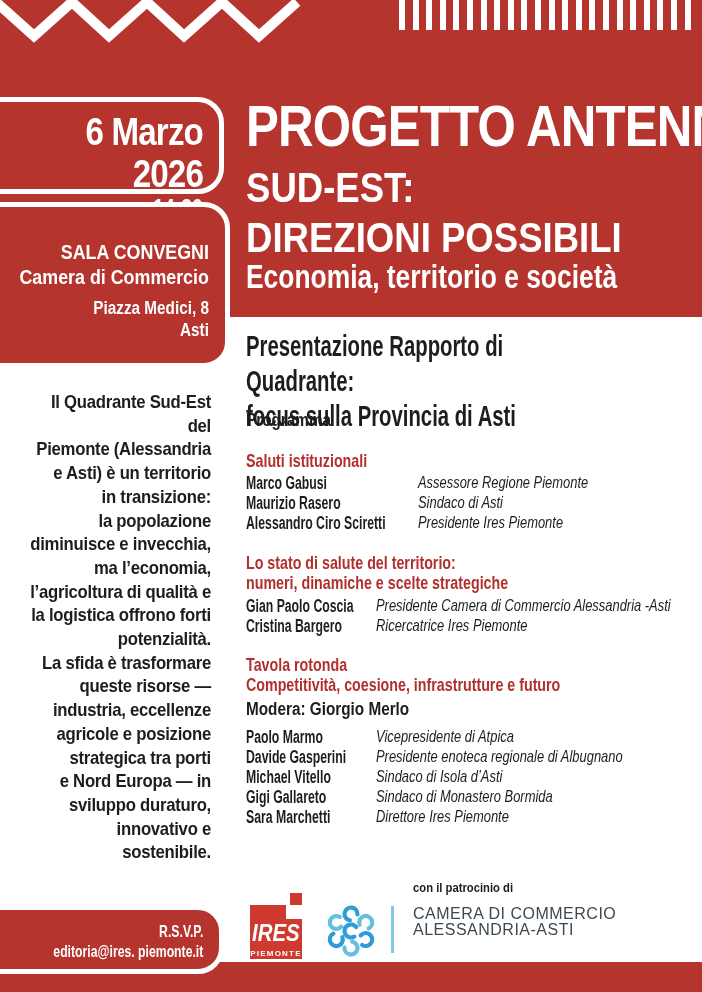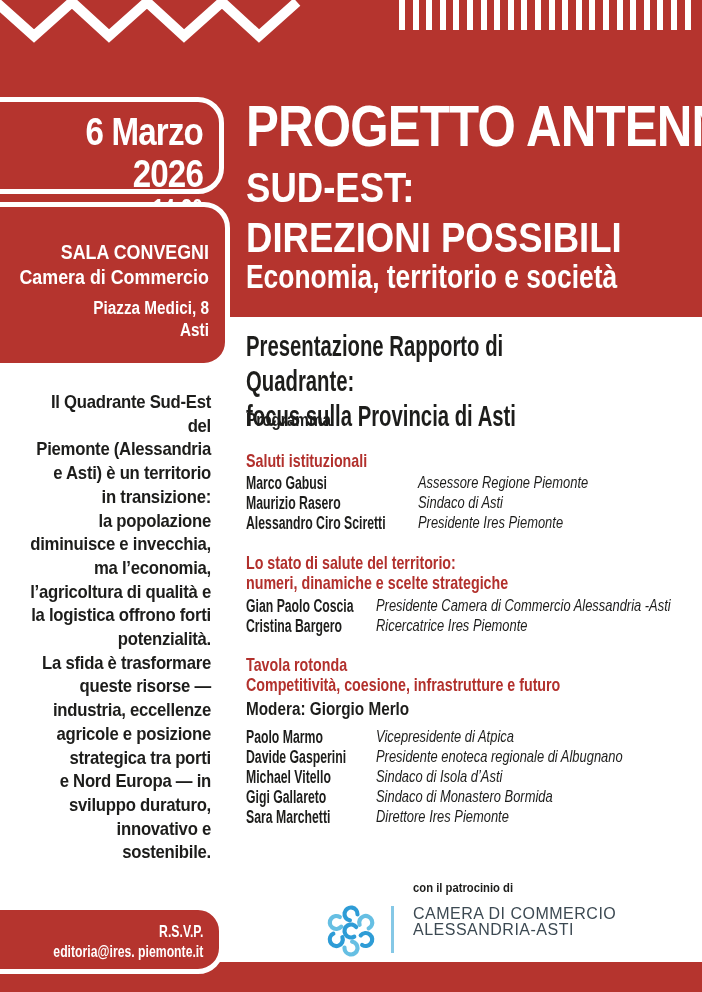--- a/index.html
+++ b/index.html
@@ -186,20 +186,27 @@
 
   <div class="abs bottom-strip"></div>
 
   <div class="abs redbox rsvp-box">
     <div class="box-content rsvp-content">
       <div class="rsvp-line">R.S.V.P.</div>
       <div class="rsvp-line">editoria@ires. piemonte.it</div>
     </div>
   </div>
 
+  <div class="abs ires-logo">
+    <div class="ires-sq"></div>
+    <div class="ires-notch"></div>
+    <div class="ires-chip"></div>
+    <div class="ires-name">IRES</div>
+    <div class="ires-strip">PIEMONTE</div>
+  </div>
 
   <svg class="abs emblem" width="64" height="54" viewBox="0 0 64 54">
     <g fill="none" stroke-width="4.2" stroke-linecap="round" stroke-dasharray="29 12">
       <circle cx="33" cy="11" r="6.5" stroke="#2e9cd6" transform="rotate(100 33 11)"></circle>
       <circle cx="47.7" cy="19.5" r="6.5" stroke="#66bfe3" transform="rotate(160 47.7 19.5)"></circle>
       <circle cx="47.7" cy="36.5" r="6.5" stroke="#2e9cd6" transform="rotate(220 47.7 36.5)"></circle>
       <circle cx="33" cy="45" r="6.5" stroke="#66bfe3" transform="rotate(280 33 45)"></circle>
       <circle cx="18.3" cy="36.5" r="6.5" stroke="#2e9cd6" transform="rotate(340 18.3 36.5)"></circle>
       <circle cx="18.3" cy="19.5" r="6.5" stroke="#66bfe3" transform="rotate(40 18.3 19.5)"></circle>
       <circle cx="33" cy="28" r="6.5" stroke="#2e9cd6" transform="rotate(60 33 28)"></circle>

